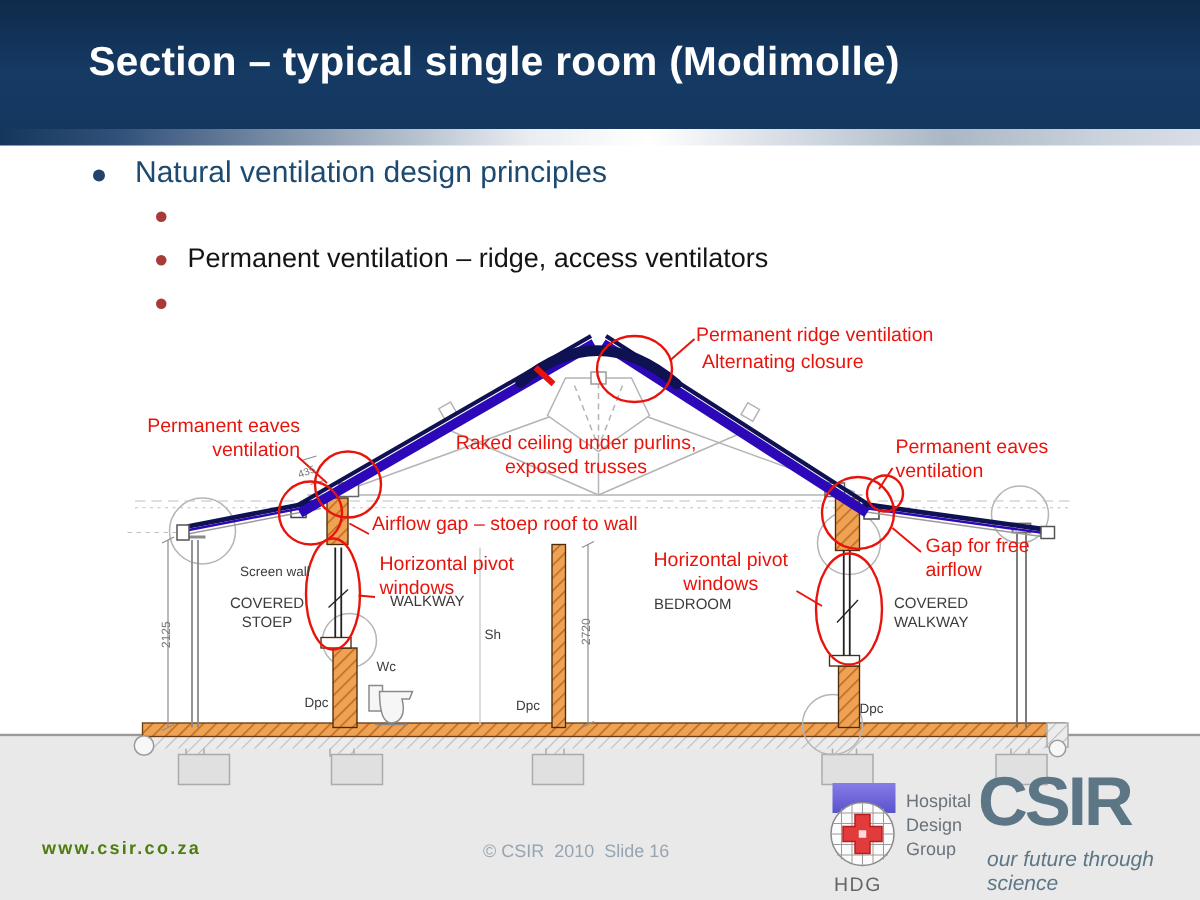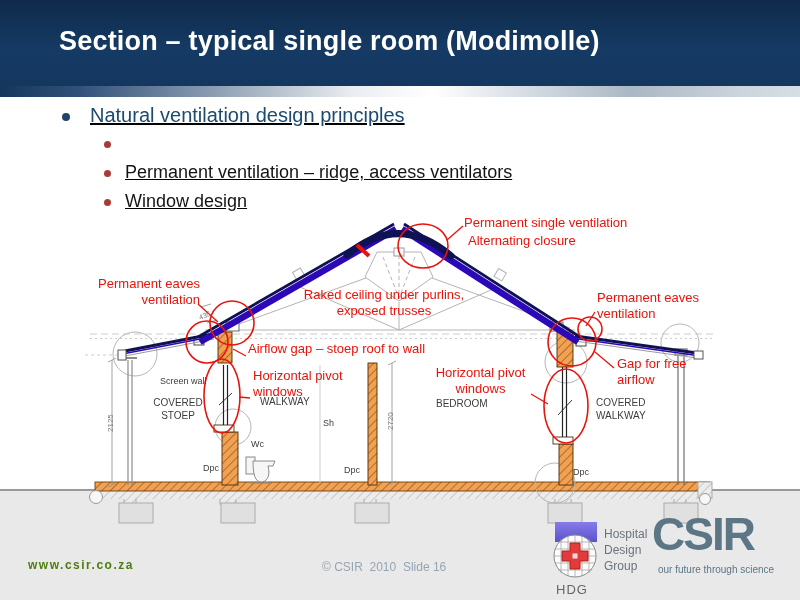--- a/index.html
+++ b/index.html
@@ -7,21 +7,21 @@
        font-family:"Liberation Sans", sans-serif;}
   .header{position:absolute;left:0;top:0;width:800px;height:86px;
           background:linear-gradient(180deg,#0f2a4b 0%,#153a63 55%,#143760 100%);}
   .header-title{position:absolute;left:59px;top:26px;font-size:27px;color:#ffffff;
                 font-weight:700;letter-spacing:.2px;}
   .header-shine{position:absolute;left:0;top:86px;width:800px;height:11px;
      background:linear-gradient(90deg,#14365c 0%,#32517a 10%,#93a3b6 28%,#e9edf1 44%,
                 #ffffff 54%,#dfe4ea 63%,#aab7c4 79%,#cbd3dc 92%,#d8dee5 100%);}
   .footer-band{position:absolute;left:0;top:491px;width:800px;height:109px;background:#e9e9e9;}
 
-  .bullets{position:absolute;left:0;top:104px;width:760px;text-decoration:underline;}
+  .bullets{position:absolute;left:0;top:104px;width:760px;}
   .b-row{display:flex;align-items:flex-start;}
   .b-main{margin-left:62px;}
   .b-main .dot{width:8px;height:8px;border-radius:50%;background:#24436b;margin:9px 20px 0 0;flex:0 0 auto;}
   .b-main .txt{font-size:20px;color:#1c4a70;}
   .b-sub{margin-left:104px;height:29px;}
   .b-sub .dot{width:7px;height:7px;border-radius:50%;background:#a83a38;margin:8px 14px 0 0;flex:0 0 auto;}
   .b-sub .txt{font-size:18px;color:#141414;}
   .b-gap{height:6px;}
 
   .drawing{position:absolute;left:0;top:210px;width:800px;height:340px;}
@@ -38,21 +38,21 @@
 
   .hdg{position:absolute;left:552px;top:521px;width:60px;height:78px;}
   .hdg-square{position:absolute;left:3px;top:1px;width:42px;height:20px;
               background:linear-gradient(180deg,#867ce9 0%,#5a52cc 100%);}
   .hdg-circle{position:absolute;left:0;top:12px;}
   .hdg-label{position:absolute;left:4px;top:61px;font-size:13px;color:#666;letter-spacing:1px;}
   .hdg-name{position:absolute;left:604px;top:526px;font-size:12px;line-height:16px;color:#6a737b;}
 
   .csir{position:absolute;left:652px;top:508px;width:145px;height:85px;}
   .csir-text{font-size:46px;font-weight:bold;color:#5d7686;letter-spacing:-2px;line-height:52px;}
-  .csir-tag{font-size:10px;color:#5d7686;margin-top:4px;margin-left:6px;}
+  .csir-tag{font-size:14px;font-style:italic;color:#5d7686;margin-top:4px;margin-left:6px;}
 </style>
 </head>
 <body>
 
 <div class="header">
   <div class="header-title">Section – typical single room (Modimolle)</div>
 </div>
 <div class="header-shine"></div>
 <div class="footer-band"></div>
 
@@ -64,21 +64,20 @@
   <div class="b-gap"></div>
   <div class="b-row b-sub">
     <span class="dot"></span>
   </div>
   <div class="b-row b-sub">
     <span class="dot"></span>
     <span class="txt">Permanent ventilation – ridge, access ventilators</span>
   </div>
   <div class="b-row b-sub">
     <span class="dot"></span>
-    <span class="txt">Window design</span>
   </div>
 </div>
 
 <div class="drawing">
 <svg width="800" height="340" viewBox="0 0 800 340">
   <defs>
     <pattern id="hatchO" width="6" height="6" patternUnits="userSpaceOnUse" patternTransform="rotate(45)">
       <rect width="6" height="6" fill="#efa253"></rect>
       <line x1="0" y1="0" x2="0" y2="6" stroke="#b96a20" stroke-width="2"></line>
     </pattern>
@@ -235,21 +234,21 @@
     <line x1="447" y1="30" x2="463" y2="16"></line>
     <line x1="198" y1="94" x2="218" y2="112"></line>
     <line x1="246" y1="146" x2="233" y2="139"></line>
     <line x1="250" y1="188" x2="239" y2="187"></line>
     <line x1="531" y1="184" x2="548" y2="194"></line>
     <line x1="614" y1="158" x2="595" y2="142"></line>
     <line x1="595" y1="102" x2="586" y2="116"></line>
   </g>
 </svg>
 
-  <div class="red" style="left:464px;top:5px;">Permanent single ventilation</div>
+  <div class="red" style="left:464px;top:5px;">Permanent ridge ventilation</div>
   <div class="red" style="left:468px;top:23px;">Alternating closure</div>
   <div class="red pre" style="left:84px;top:66px;width:116px;text-align:right;">Permanent eaves
 ventilation</div>
   <div class="red pre" style="left:300px;top:77px;width:168px;text-align:center;">Raked ceiling under purlins,
 exposed trusses</div>
   <div class="red pre" style="left:597px;top:80px;width:115px;">Permanent eaves
 ventilation</div>
   <div class="red" style="left:248px;top:131px;">Airflow gap – stoep roof to wall</div>
   <div class="red pre" style="left:253px;top:158px;width:112px;">Horizontal pivot
 windows</div>

